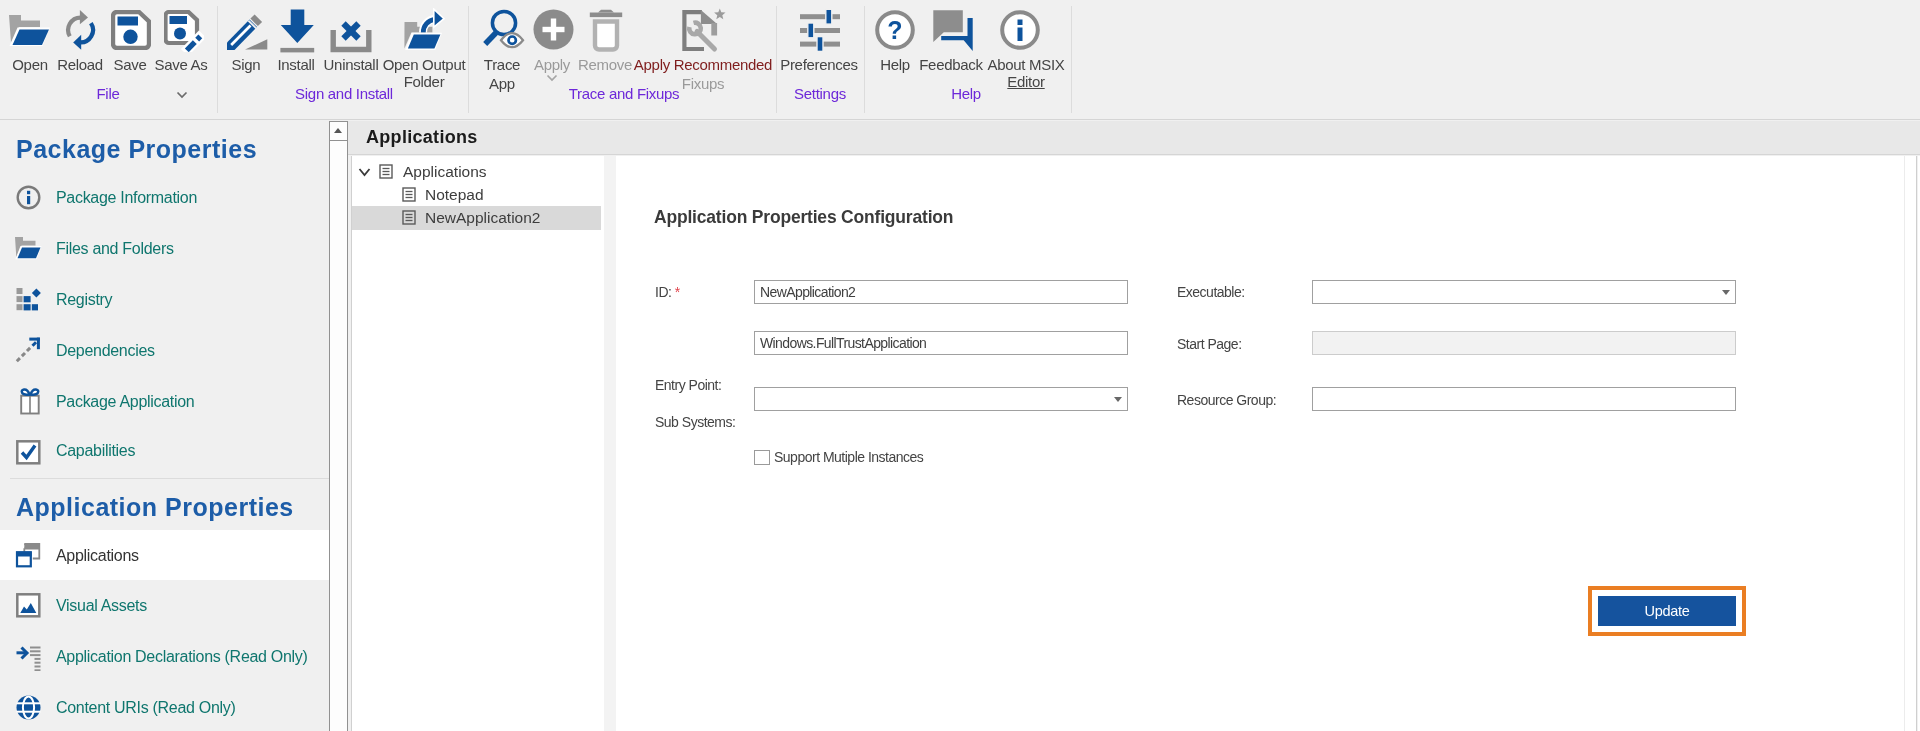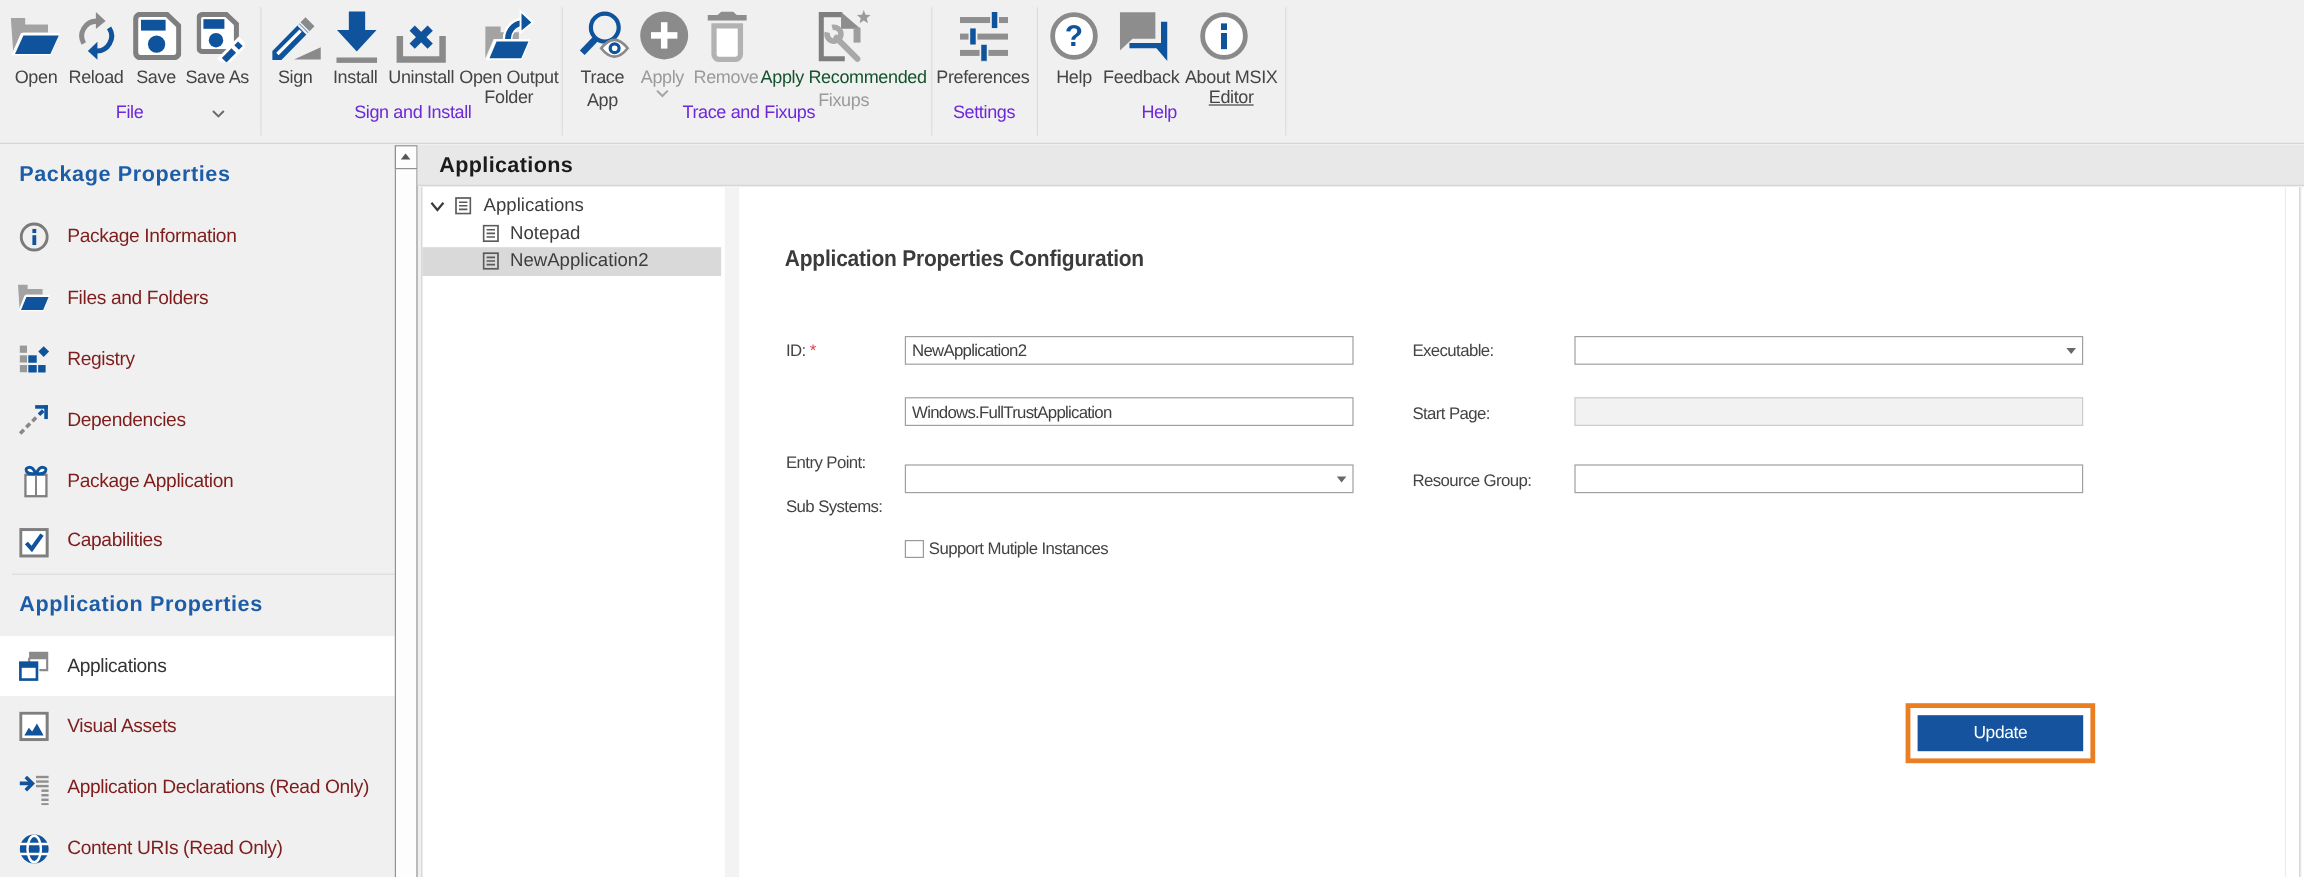--- a/index.html
+++ b/index.html
@@ -8,22 +8,22 @@
   .abs { position:absolute; }
   
   #ribbon { position:absolute; left:0; top:0; width:1920px; height:120px; background:#f0f0f0; border-bottom:1px solid #d5d5d5; }
   .rlabel { position:absolute; transform:translateX(-50%); font-size:15px; color:#454545; white-space:nowrap; letter-spacing:-0.3px; }
   .glabel { position:absolute; transform:translateX(-50%); top:85px; font-size:15px; color:#6d28d9; white-space:nowrap; letter-spacing:-0.3px; }
   .rsep { position:absolute; top:6px; width:1px; height:107px; background:#dcdcdc; }
   .ricon { position:absolute; }
   .chev { position:absolute; }
   
   #sidebar { position:absolute; left:0; top:121px; width:329px; height:610px; background:#f0f0f0; }
-  .sbhead { position:absolute; left:16px; font-size:18px; font-weight:bold; color:#1d5da8; letter-spacing:0.5px; white-space:nowrap; }
-  .sbitem { position:absolute; left:56px; font-size:16px; color:#7f1d1d; letter-spacing:-0.3px; white-space:nowrap; transform:translateY(-50%); }
+  .sbhead { position:absolute; left:16px; font-size:25px; font-weight:bold; color:#1d5da8; letter-spacing:0.5px; white-space:nowrap; }
+  .sbitem { position:absolute; left:56px; font-size:16px; color:#0f766e; letter-spacing:-0.3px; white-space:nowrap; transform:translateY(-50%); }
   
   #sbar { position:absolute; left:329px; top:121px; width:19px; height:610px; background:#fdfdfd; border-left:1px solid #919191; border-right:1px solid #919191; }
   #sbarbtn { position:absolute; left:329px; top:121px; width:19px; height:20px; background:#fdfdfd; border:1px solid #919191; }
   
   #titleband { position:absolute; left:348px; top:121px; width:1572px; height:34px; background:#e8e8e8; border-bottom:1px solid #d5d5d5; }
   #titleband span { position:absolute; left:18px; top:6px; font-size:18px; font-weight:bold; color:#1b1b1b; letter-spacing:0.3px; }
   #mainpanel { position:absolute; left:351px; top:156px; width:1566px; height:575px; background:#ffffff; border-left:1px solid #d0d0d0; border-right:1px solid #cfcfcf; }
   #splitter { position:absolute; left:604px; top:156px; width:12px; height:575px; background:#f3f3f3; }
   #vline1904 { position:absolute; left:1904px; top:156px; width:1px; height:575px; background:#ececec; }
   
@@ -46,21 +46,21 @@
   <span class="rlabel" style="left:181px;top:56px;">Save As</span>
   <span class="rlabel" style="left:246px;top:56px;">Sign</span>
   <span class="rlabel" style="left:296px;top:56px;">Install</span>
   <span class="rlabel" style="left:351px;top:56px;">Uninstall</span>
   <span class="rlabel" style="left:424px;top:56px;">Open Output</span>
   <span class="rlabel" style="left:424px;top:73px;">Folder</span>
   <span class="rlabel" style="left:502px;top:56px;">Trace</span>
   <span class="rlabel" style="left:502px;top:75px;">App</span>
   <span class="rlabel" style="left:552px;top:56px;color:#9a9a9a;">Apply</span>
   <span class="rlabel" style="left:605px;top:56px;color:#9a9a9a;">Remove</span>
-  <span class="rlabel" style="left:703px;top:56px;color:#14532d;">Apply Recommended</span>
+  <span class="rlabel" style="left:703px;top:56px;color:#7f1d1d;">Apply Recommended</span>
   <span class="rlabel" style="left:703px;top:75px;color:#9a9a9a;">Fixups</span>
   <span class="rlabel" style="left:819px;top:56px;">Preferences</span>
   <span class="rlabel" style="left:895px;top:56px;">Help</span>
   <span class="rlabel" style="left:951px;top:56px;">Feedback</span>
   <span class="rlabel" style="left:1026px;top:56px;">About MSIX</span>
   <span class="rlabel" style="left:1026px;top:73px;text-decoration:underline;">Editor</span>
 
   <span class="glabel" style="left:108px;">File</span>
   <span class="glabel" style="left:344px;">Sign and Install</span>
   <span class="glabel" style="left:624px;">Trace and Fixups</span>

